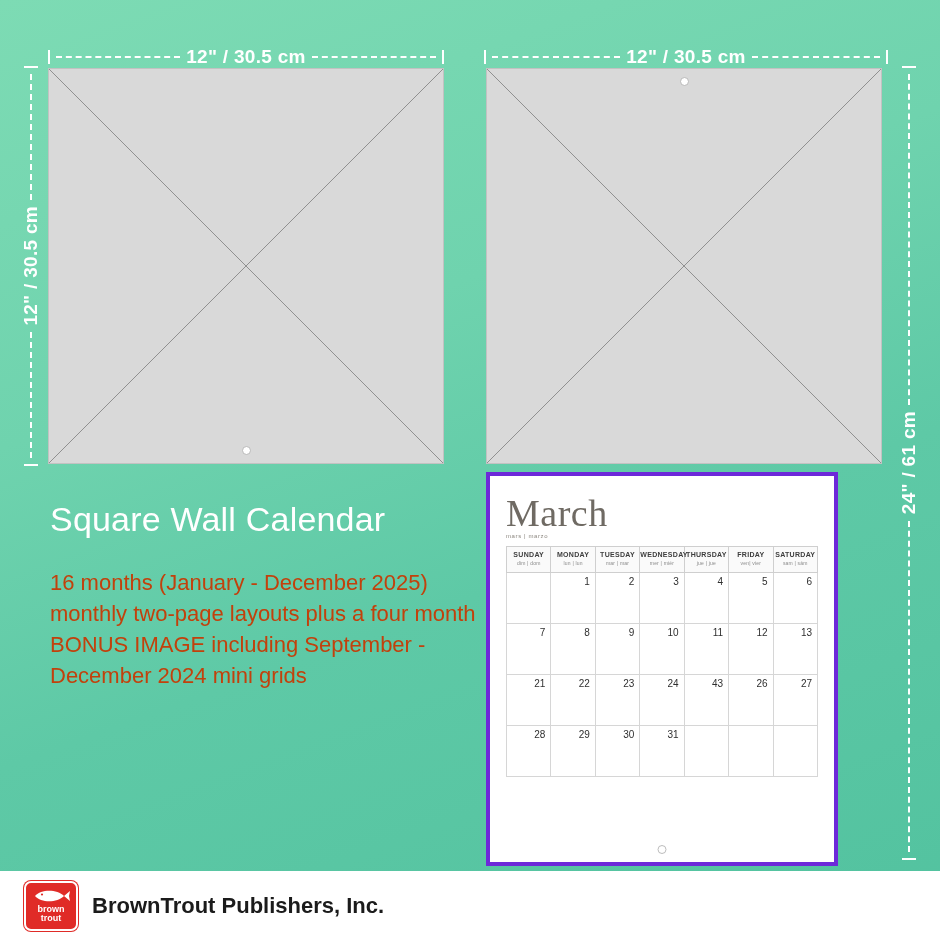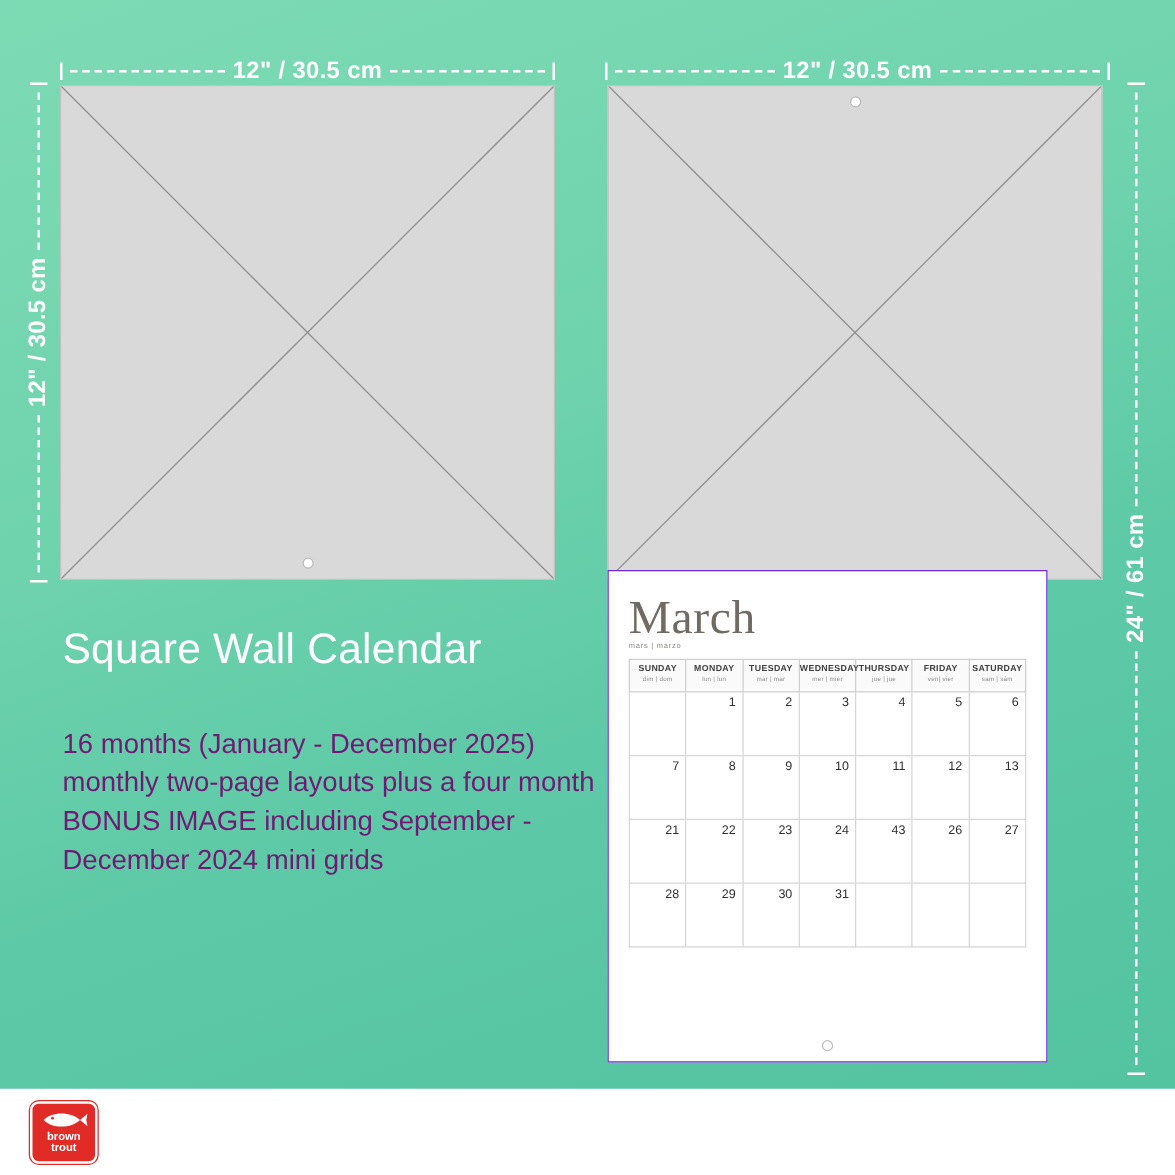--- a/index.html
+++ b/index.html
@@ -87,36 +87,35 @@
     top: 500px;
     color: #ffffff;
     font-size: 34px;
     font-weight: normal;
     letter-spacing: .2px;
   }
   .blurb {
     position: absolute;
     left: 50px;
     top: 567px;
-    color: #701a75;
+    color: #c2410c;
     font-size: 22px;
     line-height: 31px;
     width: 440px;
-    margin-top: 12px;
   }
 
   
   .cal-page {
     position: absolute;
     left: 486px;
-    top: 456px;
+    top: 472px;
     width: 352px;
     height: 394px;
     background: #ffffff;
-    border: 1px solid #6d28d9;
+    border: 4px solid #6d28d9;
     padding: 18px 16px 8px 16px;
   }
   .cal-month {
     font-family: "Liberation Serif", serif;
     font-size: 38px;
     color: #6f6a63;
     line-height: 38px;
     letter-spacing: .5px;
   }
   .cal-month-sub {
@@ -366,14 +365,15 @@
       <path d="M4 8 C10 1, 26 1, 33 8 C26 15, 10 15, 4 8 Z" fill="#ffffff"></path>
       <path d="M33 8 L39 3 L38 8 L39 13 Z" fill="#ffffff"></path>
       <circle cx="11" cy="6.5" r="1.1" fill="#e02b27"></circle>
     </svg>
     <div class="logo-text">
       <span>brown</span><br>
       <span>trout</span>
     </div>
   </div>
   <div class="footer-text">
+    <div class="pub-name">BrownTrout Publishers, Inc.</div>
   </div>
 </div>
 
 </body></html>

